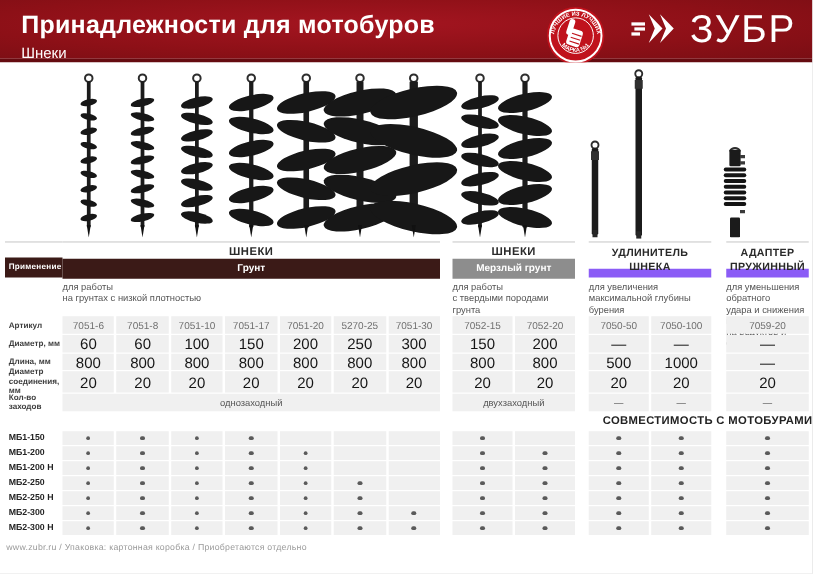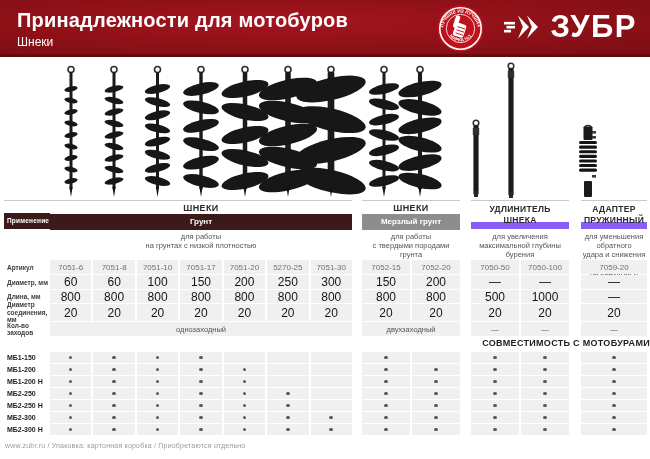--- a/index.html
+++ b/index.html
@@ -1,29 +1,29 @@
 <!DOCTYPE html>
 <html><head>
 <meta charset="utf-8">
 <style>
   *{box-sizing:border-box;margin:0;padding:0}
   html,body{background:#dcdcdc}
   .page{position:relative;width:650px;height:459px;background:#fff;overflow:hidden;
         font-family:"Liberation Sans","DejaVu Sans",sans-serif;}
 
   
-  .header{position:relative;height:57px;
+  .header{position:relative;height:50px;
     background:radial-gradient(ellipse at 45% 40%,#a41520 0%,#8d1017 60%,#7a0e14 100%);
     border-bottom:3px solid #650b10;}
   .header-titles{position:absolute;left:17px;top:9px;color:#fff}
   .header-title{font-size:20px;font-weight:700;letter-spacing:.2px}
   .header-subtitle{font-size:12px;margin-top:3px}
   .badge{position:absolute;left:437px;top:5px}
   .brand{position:absolute;right:13px;top:50%;transform:translateY(-52%);display:flex;align-items:center;gap:7px}
-  .brand-text{font-size:31px;font-weight:700;color:#fff;letter-spacing:1.5px;line-height:1}
+  .brand-text{font-size:31px;font-weight:400;color:#fff;letter-spacing:1.5px;line-height:1}
 
   
   .band{position:relative;height:143px;background:#fff}
   .prod{position:absolute}
 
   
   .table-area{display:flex;margin:0 3px 0 4px}
   .label-col{width:46px}
   .lc-spacer{height:13px;border-top:1px solid #c9c9c9}
   .lc-app{height:16px;background:#3b1a17;color:#fff;font-size:6.5px;font-weight:700;
@@ -36,21 +36,21 @@
   .group{}
   .g1{width:302px}.g2{width:98px;margin-left:10px}.g3{width:98px;margin-left:11px}.g4{width:66px;margin-left:12px}
   .g-head{height:29px;border-top:1px solid #c9c9c9}
   .g-title{height:13px;font-size:9px;font-weight:700;color:#2a2a2a;text-align:center;
            line-height:14px;letter-spacing:.4px}
   .g-sub{height:16px;font-size:8px;font-weight:700;color:#fff;text-align:center;line-height:16px}
   .g-sub.maroon{background:#3b1a17}
   .g-sub.gray{background:#8d8d8d}
   .g-title2{height:28px;border-bottom:7px solid #8b5cf6;font-size:8.5px;font-weight:700;
             color:#2a2a2a;text-align:center;line-height:11px;padding-top:3px;white-space:pre-line;letter-spacing:.3px}
-  .g-desc{height:30px;font-size:7.5px;line-height:9px;color:#555;text-align:center;
+  .g-desc{height:30px;font-size:7.5px;line-height:9px;color:#555;text-align:left;
           padding-top:3px;white-space:pre-line}
   .g-row{display:flex;gap:2px;margin-top:1px}
   .g-row .cell{flex:1;background:#f0f0f0;display:flex;align-items:center;justify-content:center}
   .row-article{height:14px}.row-article .cell{font-size:8px;color:#6f6f6f}
   .row-diameter{height:14px}.row-length{height:13px}.row-conn{height:17px}
   .row-diameter .cell,.row-length .cell,.row-conn .cell{font-size:12px;font-weight:400;color:#151515}
   .row-threads{height:14px}.row-threads .cell{font-size:7.5px;color:#555}
 
   
   .compat-title{margin-top:2px;height:13px;font-size:9px;font-weight:700;color:#222;

